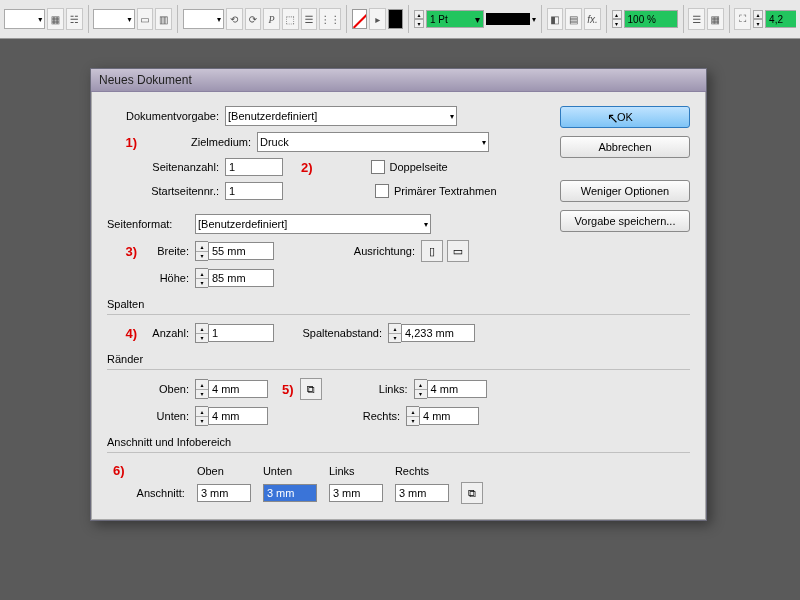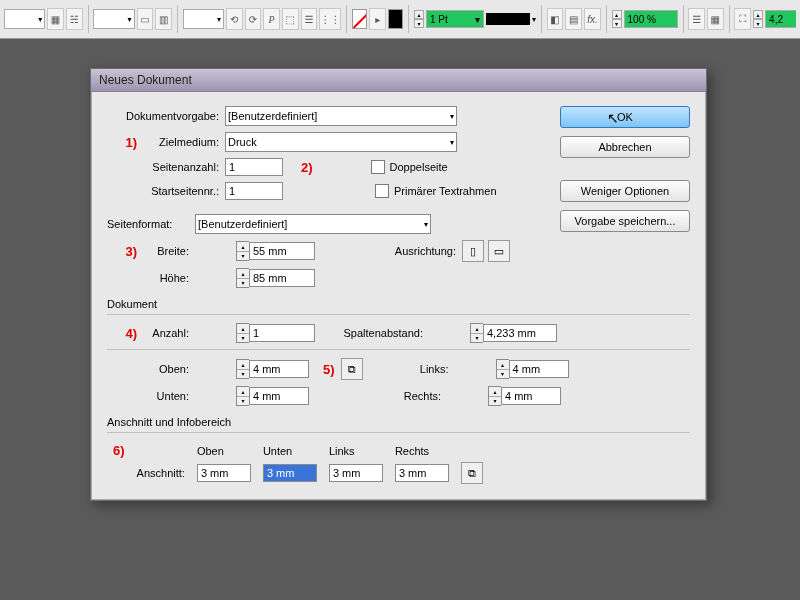--- a/index.html
+++ b/index.html
@@ -79,21 +79,21 @@
     display:flex; align-items:center; justify-content:space-between;
     padding:0 2px; font-size:11px;
   }
   .combo .arrow{font-size:8px;}
   .txt {
     height:16px; background:#fff; border:1px solid #8a8a8a;
     padding:0 3px; font-size:11px; display:flex; align-items:center;
   }
   .chk { display:flex; align-items:center; gap:5px;padding-left:48px; }
   .chk .box { width:12px;height:12px;border:1px solid #7a7a7a;background:#fff;}
-  .spinwrap{display:flex;align-items:center;margin-left:41px;}
+  .spinwrap{display:flex;align-items:center;}
   .spinwrap .arrows{width:12px;height:18px;display:flex;flex-direction:column;border:1px solid #8a8a8a;border-right:none;}
   .spinwrap .arrows span{flex:1;background:#f0f0f0;font-size:6px;display:flex;align-items:center;justify-content:center;border-bottom:1px solid #aaa;}
   .spinwrap .arrows span:last-child{border-bottom:none;}
   .btn {
     width:128px; height:20px;
     background:linear-gradient(#fdfdfd,#e4e4e4);
     border:1px solid #8a8a8a;
     border-radius:3px;
     display:flex;align-items:center;justify-content:center;
     font-size:11px;
@@ -213,21 +213,21 @@
     <div class="row">
       <div class="lbl" style="width:112px;">Dokumentvorgabe:</div>
       <div class="combo" style="width:226px;">
         <span>[Benutzerdefiniert]</span>
           <span class="arrow">▾</span>
       </div>
     </div>
 
     <div class="row">
       <span class="annot" style="width:30px;text-align:right;">1)</span>
-      <div class="lbl" style="width:82px;">Zielmedium:</div>
+      <div class="lbl" style="width:82px;margin-left:32px;">Zielmedium:</div>
       <div class="combo" style="width:226px;">
         <span>Druck</span>
           <span class="arrow">▾</span>
       </div>
     </div>
 
     <div class="row">
       <div class="lbl" style="width:112px;">Seitenanzahl:</div>
       <div class="txt" style="width:50px;">
           <span>1</span>
@@ -285,21 +285,21 @@
         <div class="arrows">
             <span>▴</span>
             <span>▾</span>
           </div>
         <div class="txt" style="width:58px;">
             <span>85 mm</span>
           </div>
       </div>
     </div>
 
-    <div class="fieldset-label">Dokument</div>
+    <div class="fieldset-label">Spalten</div>
     <div class="hr"></div>
     <div class="row">
       <span class="annot" style="width:30px;text-align:right;">4)</span>
       <div class="lbl" style="width:52px;">Anzahl:</div>
       <div class="spinwrap">
         <div class="arrows">
             <span>▴</span>
             <span>▾</span>
           </div>
         <div class="txt" style="width:58px;">
@@ -311,20 +311,21 @@
         <div class="arrows">
             <span>▴</span>
             <span>▾</span>
           </div>
         <div class="txt" style="width:66px;">
             <span>4,233 mm</span>
           </div>
       </div>
     </div>
 
+    <div class="fieldset-label">Ränder</div>
     <div class="hr"></div>
     <div class="row">
       <div class="lbl" style="width:82px;">Oben:</div>
       <div class="spinwrap">
         <div class="arrows">
             <span>▴</span>
             <span>▾</span>
           </div>
         <div class="txt" style="width:52px;">
             <span>4 mm</span>

